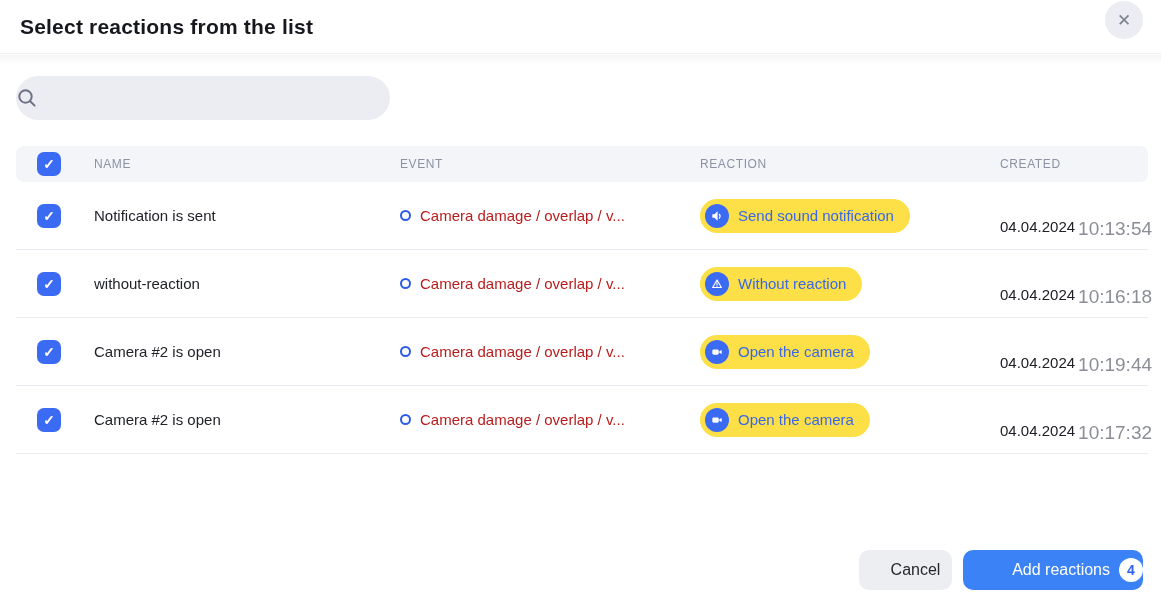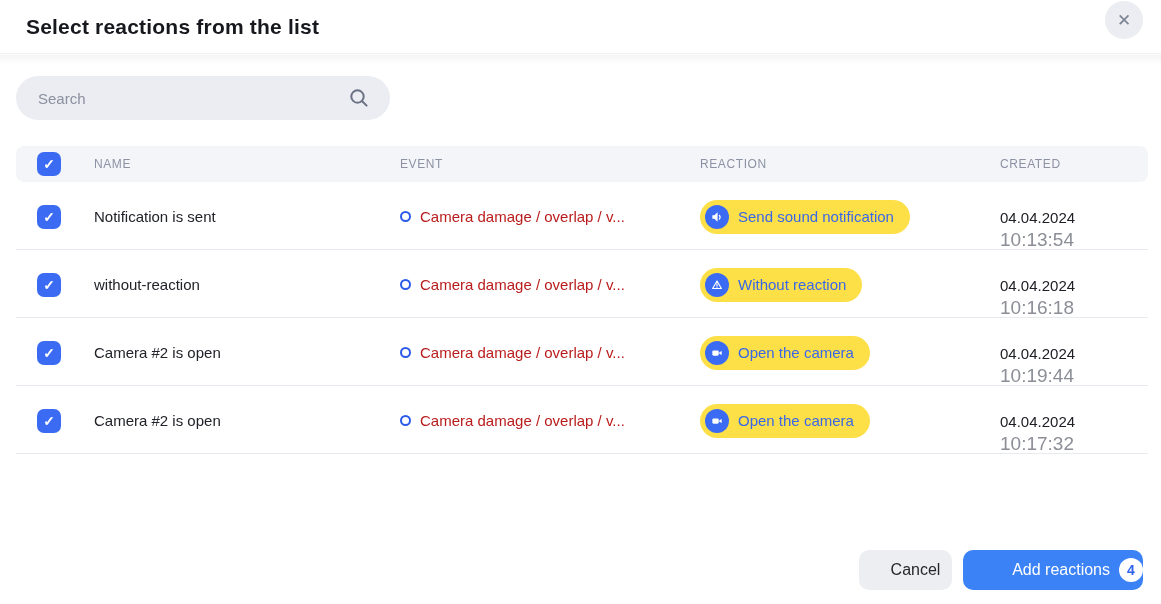--- a/index.html
+++ b/index.html
@@ -9,21 +9,21 @@
     background: #ffffff;
     position: relative;
     overflow: hidden;
     color: #212329;
   }
 
   
   .modal-header {
     position: absolute; top: 0; left: 0; right: 0; height: 54px;
     display: flex; align-items: center;
-    padding: 0 26px;
+    padding: 0 20px;
     border-bottom: 1px solid #EFEFF3;
     background: #fff;
   }
   .modal-title { font-size: 21px; font-weight: 700; color: #17181D; letter-spacing: .2px; }
   .header-shadow {
     position: absolute; top: 55px; left: 0; right: 0; height: 9px;
     background: linear-gradient(to bottom, rgba(50,50,80,0.05), rgba(50,50,80,0));
     pointer-events: none;
   }
   .close-btn {
@@ -87,21 +87,21 @@
     height: 34px; padding: 0 16px 0 5px;
     background: #fde047; border-radius: 17px; cursor: pointer;
   }
   .chip-icon {
     width: 24px; height: 24px; border-radius: 50%;
     background: #3B6BF3; display: flex; align-items: center; justify-content: center;
     flex: 0 0 auto;
   }
   .chip-label { font-size: 15px; color: #3A67E8; white-space: nowrap; }
 
-  .created-cell { display: flex; flex-direction: column; gap: 3px; margin-top: 27px; }
+  .created-cell { display: flex; flex-direction: row; gap: 3px; margin-top: 27px; }
   .created-date { font-size: 15px; color: #202127; }
   .created-time { font-size: 19px; color: #8C8E97; }
 
   
   .footer {
     position: absolute; top: 550px; right: 18px;
     display: flex; gap: 11px;
   }
   .btn {
     height: 40px; border: none; border-radius: 10px; cursor: pointer;
@@ -122,21 +122,20 @@
 
 <div class="modal-header">
   <div class="modal-title">Select reactions from the list</div>
 </div>
 <button class="close-btn">
   <span>✕</span>
 </button>
 <div class="header-shadow"></div>
 
 <div class="search-wrap">
-  <input class="search-input" type="text" placeholder="Search" style="">
   <span class="search-icon">
     <svg width="22" height="22" viewBox="0 0 22 22">
       <circle cx="9.5" cy="9.5" r="6.2" fill="none" stroke="#6B7284" stroke-width="2"></circle>
       <line x1="14.2" y1="14.2" x2="18.6" y2="18.6" stroke="#6B7284" stroke-width="2" stroke-linecap="round"></line>
     </svg>
   </span>
 </div>
 
 <div class="table">
 

